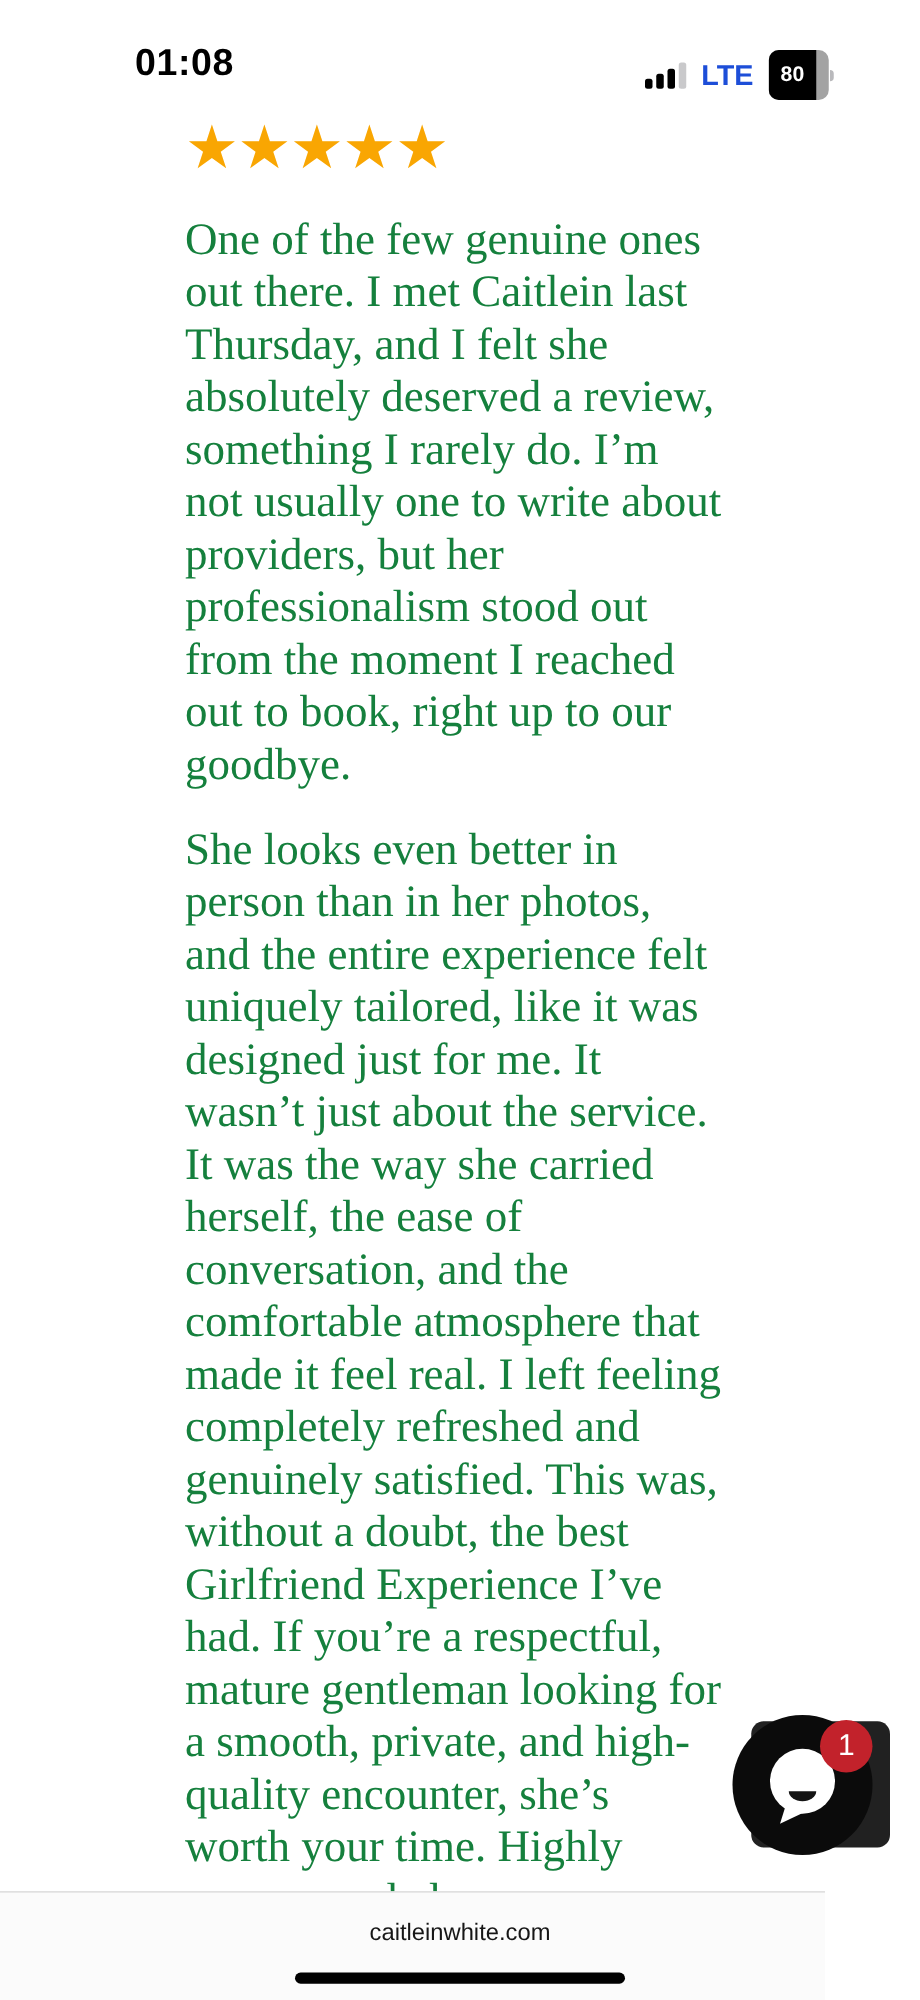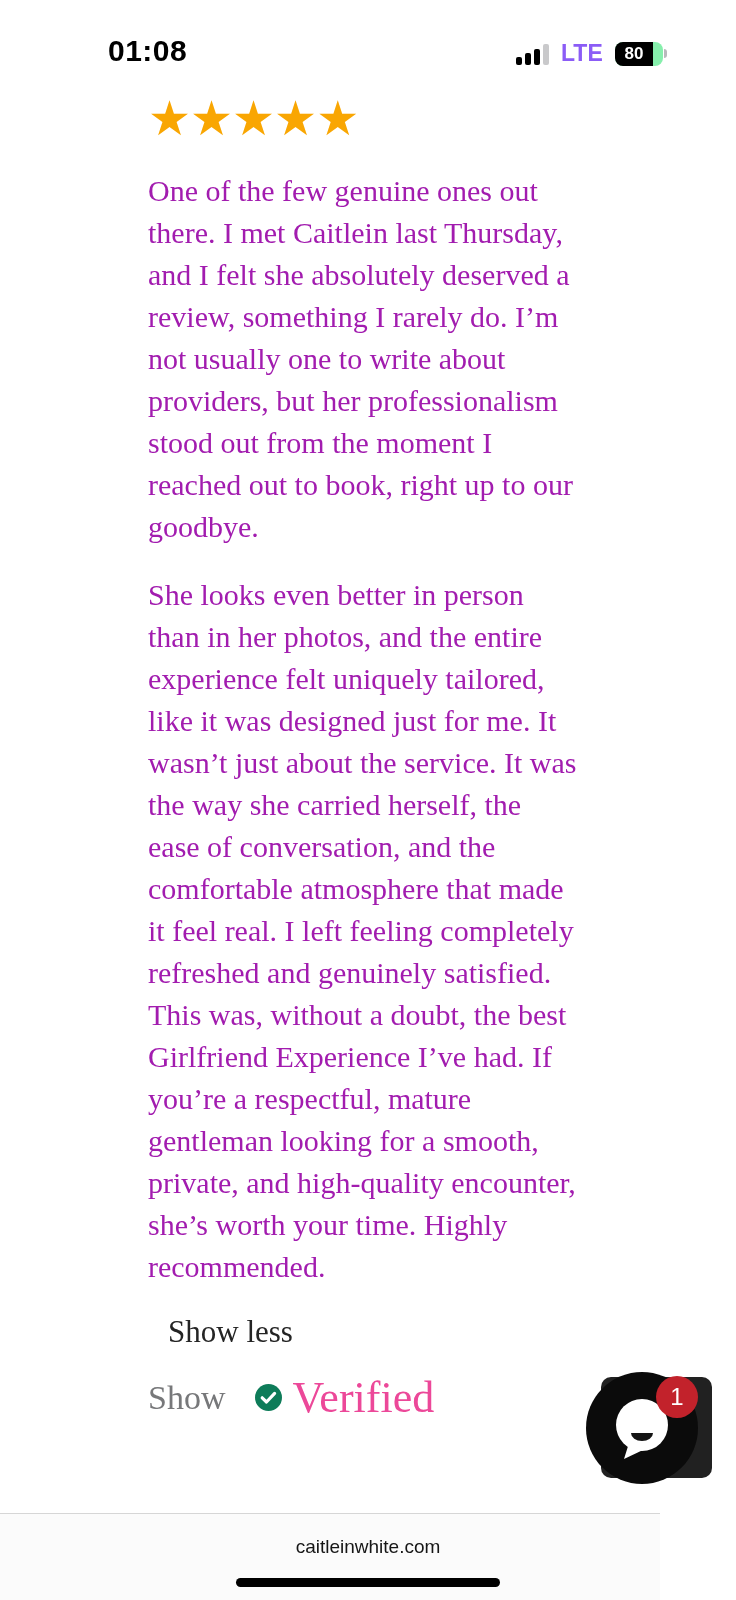--- a/index.html
+++ b/index.html
@@ -7,36 +7,36 @@
         font-family:"Liberation Serif","DejaVu Serif",serif;}
 
   
   .status-time{position:absolute;left:108px;top:34px;font-family:"Liberation Sans",sans-serif;
                font-size:30px;font-weight:700;color:#000;letter-spacing:.5px;}
   .status-right{position:absolute;left:516px;top:40px;display:flex;align-items:center;gap:12px;}
   .signal{display:flex;align-items:flex-end;gap:3px;height:22px;}
   .signal .bar{width:6px;border-radius:2px;background:#000;}
   .signal .b1{height:8px;}.signal .b2{height:12px;}.signal .b3{height:16px;}
   .signal .b4{height:21px;background:#c9c9cb;}
-  .lte{font-family:"Liberation Sans",sans-serif;font-size:23px;font-weight:600;color:#8b5cf6;text-align:center;}
+  .lte{font-family:"Liberation Sans",sans-serif;font-size:23px;font-weight:600;color:#1d4ed8;text-align:center;}
   .battery{position:relative;display:flex;align-items:center;}
-  .battery-body{width:48px;height:24px;border-radius:8px;background:#86efac;overflow:hidden;
+  .battery-body{width:48px;height:40px;border-radius:8px;background:#a3a3a3;overflow:hidden;
                 display:flex;}
   .battery-fill{width:80%;height:100%;background:#000;display:flex;align-items:center;justify-content:center;}
   .battery-fill span{color:#fff;font-family:"Liberation Sans",sans-serif;font-size:17px;font-weight:700;}
   .battery-cap{width:3px;height:9px;background:#b9b9bc;border-radius:0 3px 3px 0;margin-left:1px;}
 
   
   .review{position:absolute;left:148px;top:92px;width:432px;}
   .stars-row{display:flex;align-items:center;height:52px;}
   .star-rating{display:flex;}
   .star-rating .star{font-family:"DejaVu Sans",sans-serif;font-size:48px;line-height:52px;color:#F9A602;
                      margin-right:-1px;}
   .review-date{margin-left:20px;font-style:italic;font-size:33px;color:#6e7071;}
-  .review-body p{margin:0 0 26px 0;font-size:30px;line-height:42px;color:#a21caf;}
+  .review-body p{margin:0 0 26px 0;font-size:36px;line-height:42px;color:#15803d;}
   .review-body p:first-child{margin-top:26px;}
   .show-less{display:inline-block;margin:0 0 0 20px;font-size:31px;color:#242424;cursor:pointer;
              background:none;border:none;padding:0;font-family:inherit;}
   .reviewer-row{display:flex;align-items:center;margin-top:22px;}
   .reviewer-name{font-size:34px;color:#77787a;}
   .verified-badge{display:flex;align-items:center;margin-left:30px;}
   .check-circle{width:27px;height:27px;flex:0 0 auto;}
   .verified-label{margin-left:10px;font-size:44px;color:#ec4899;}
 
   

